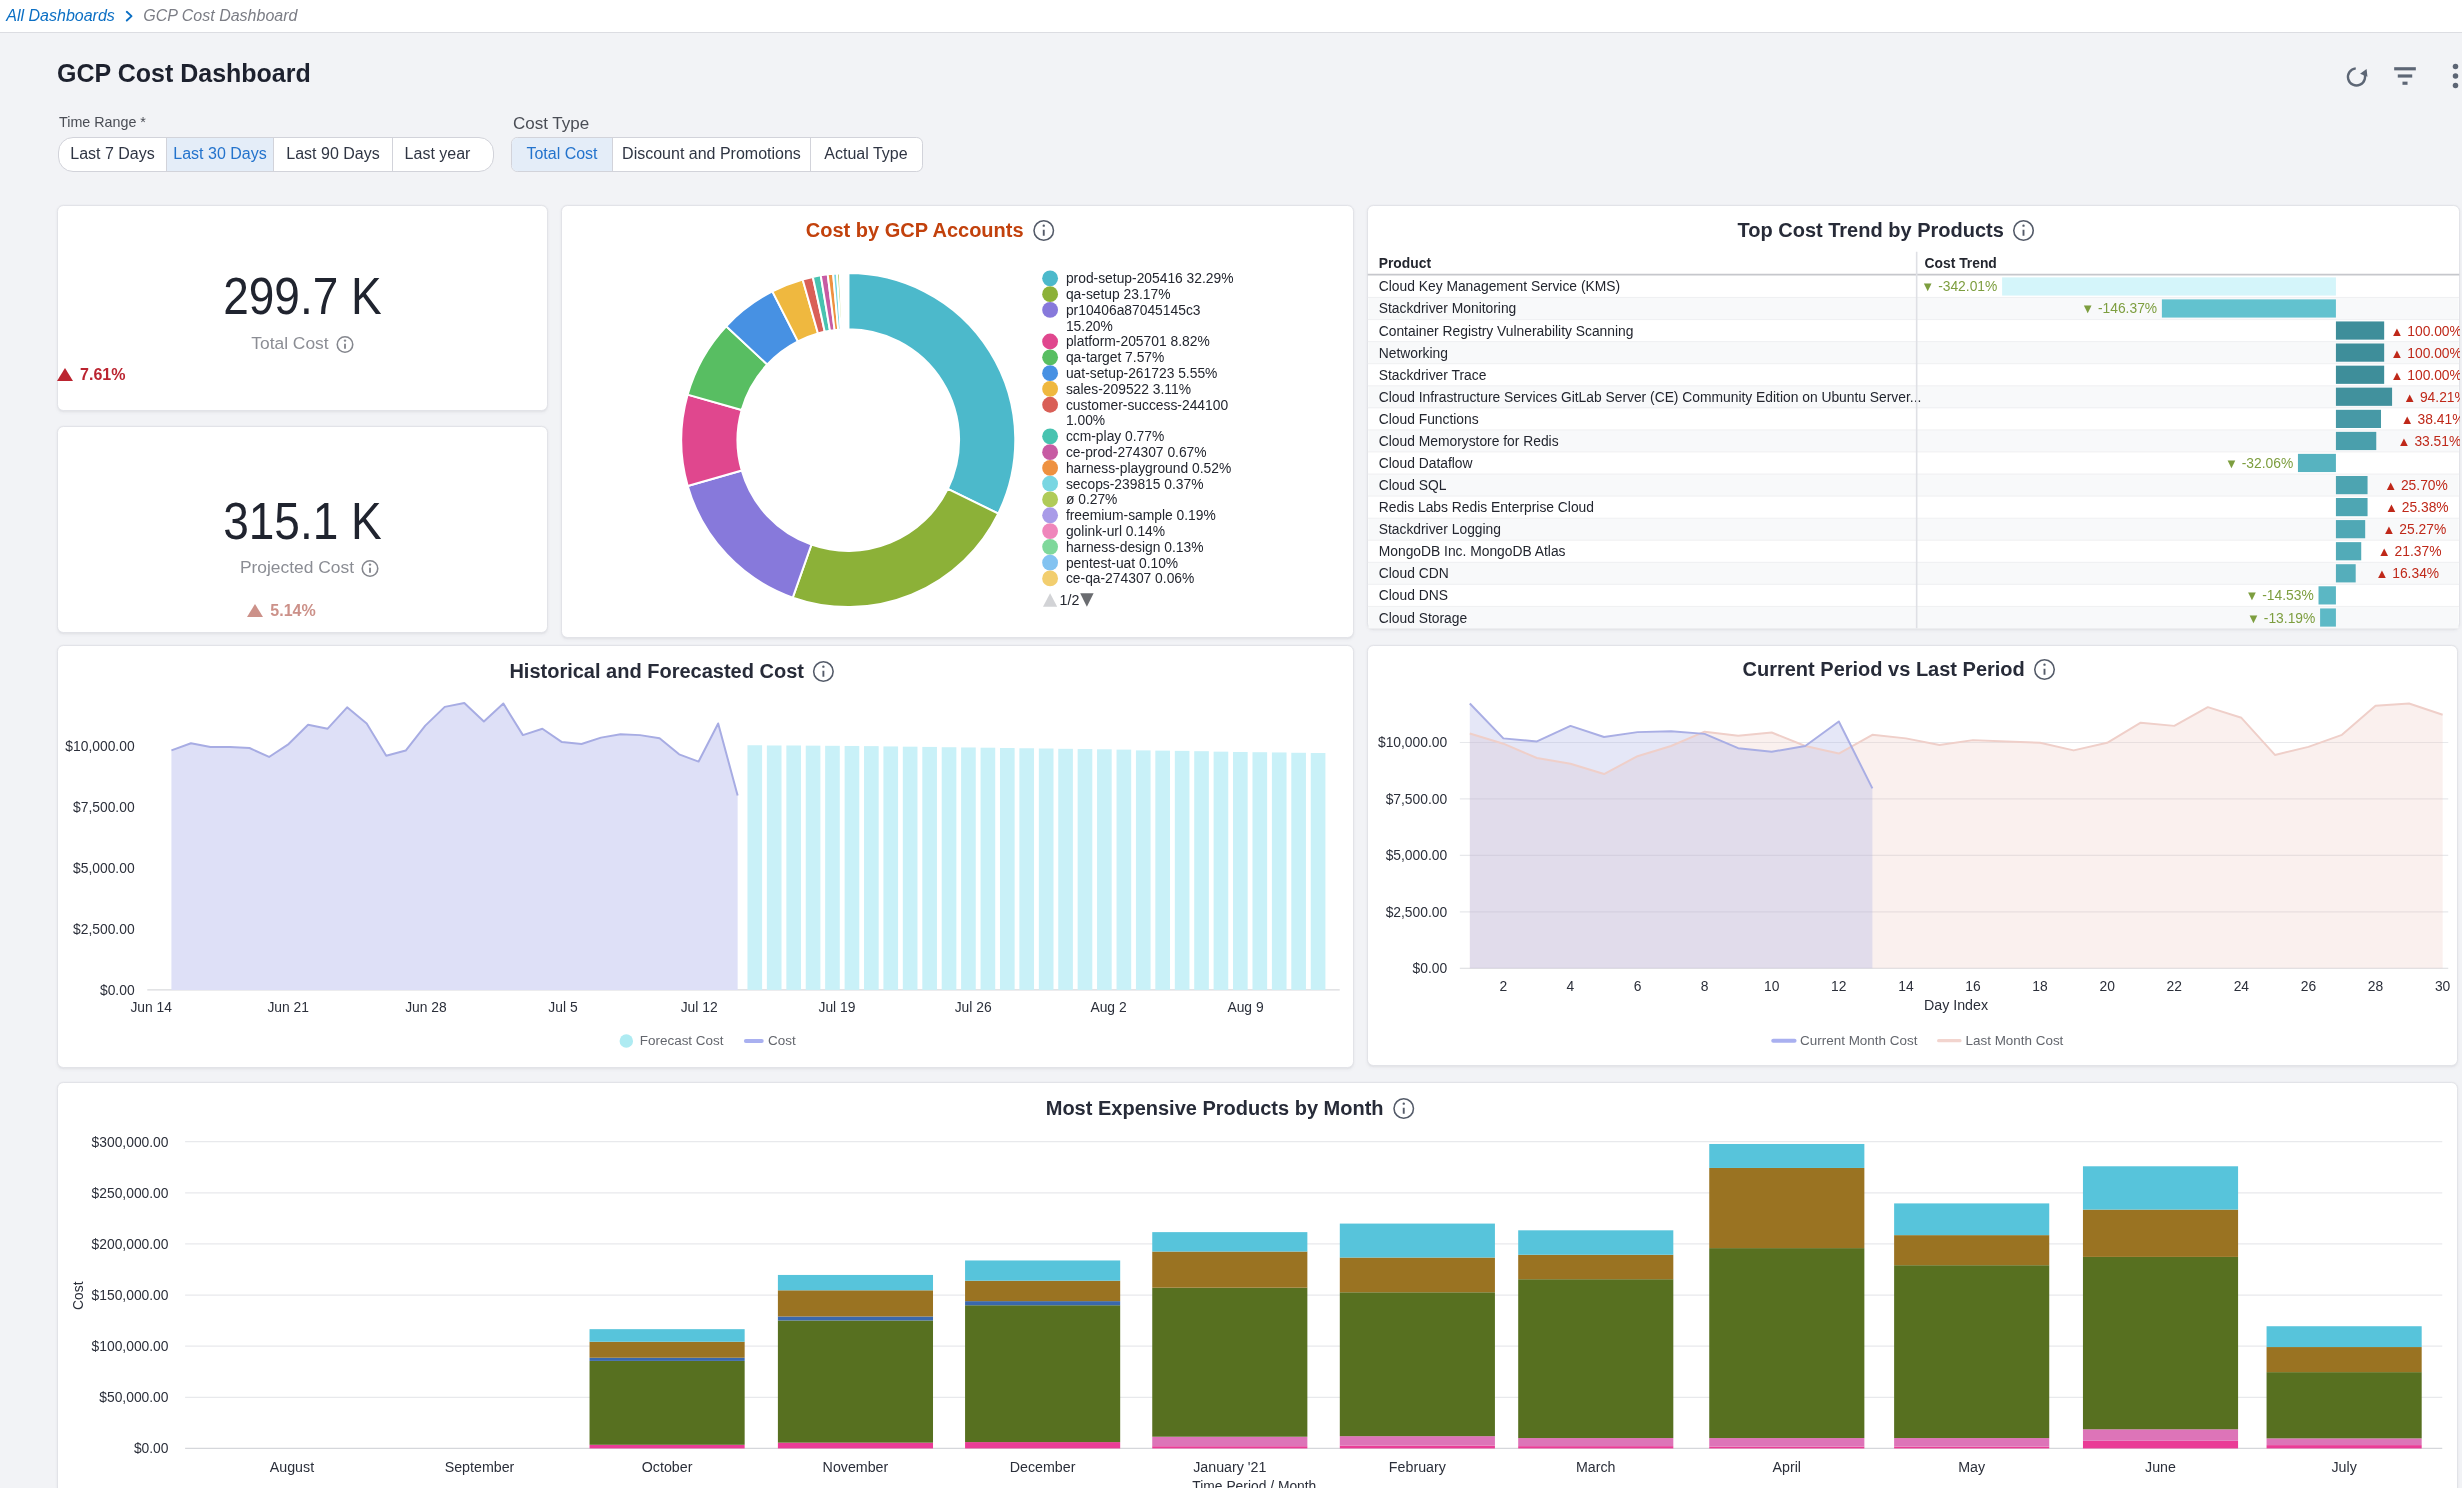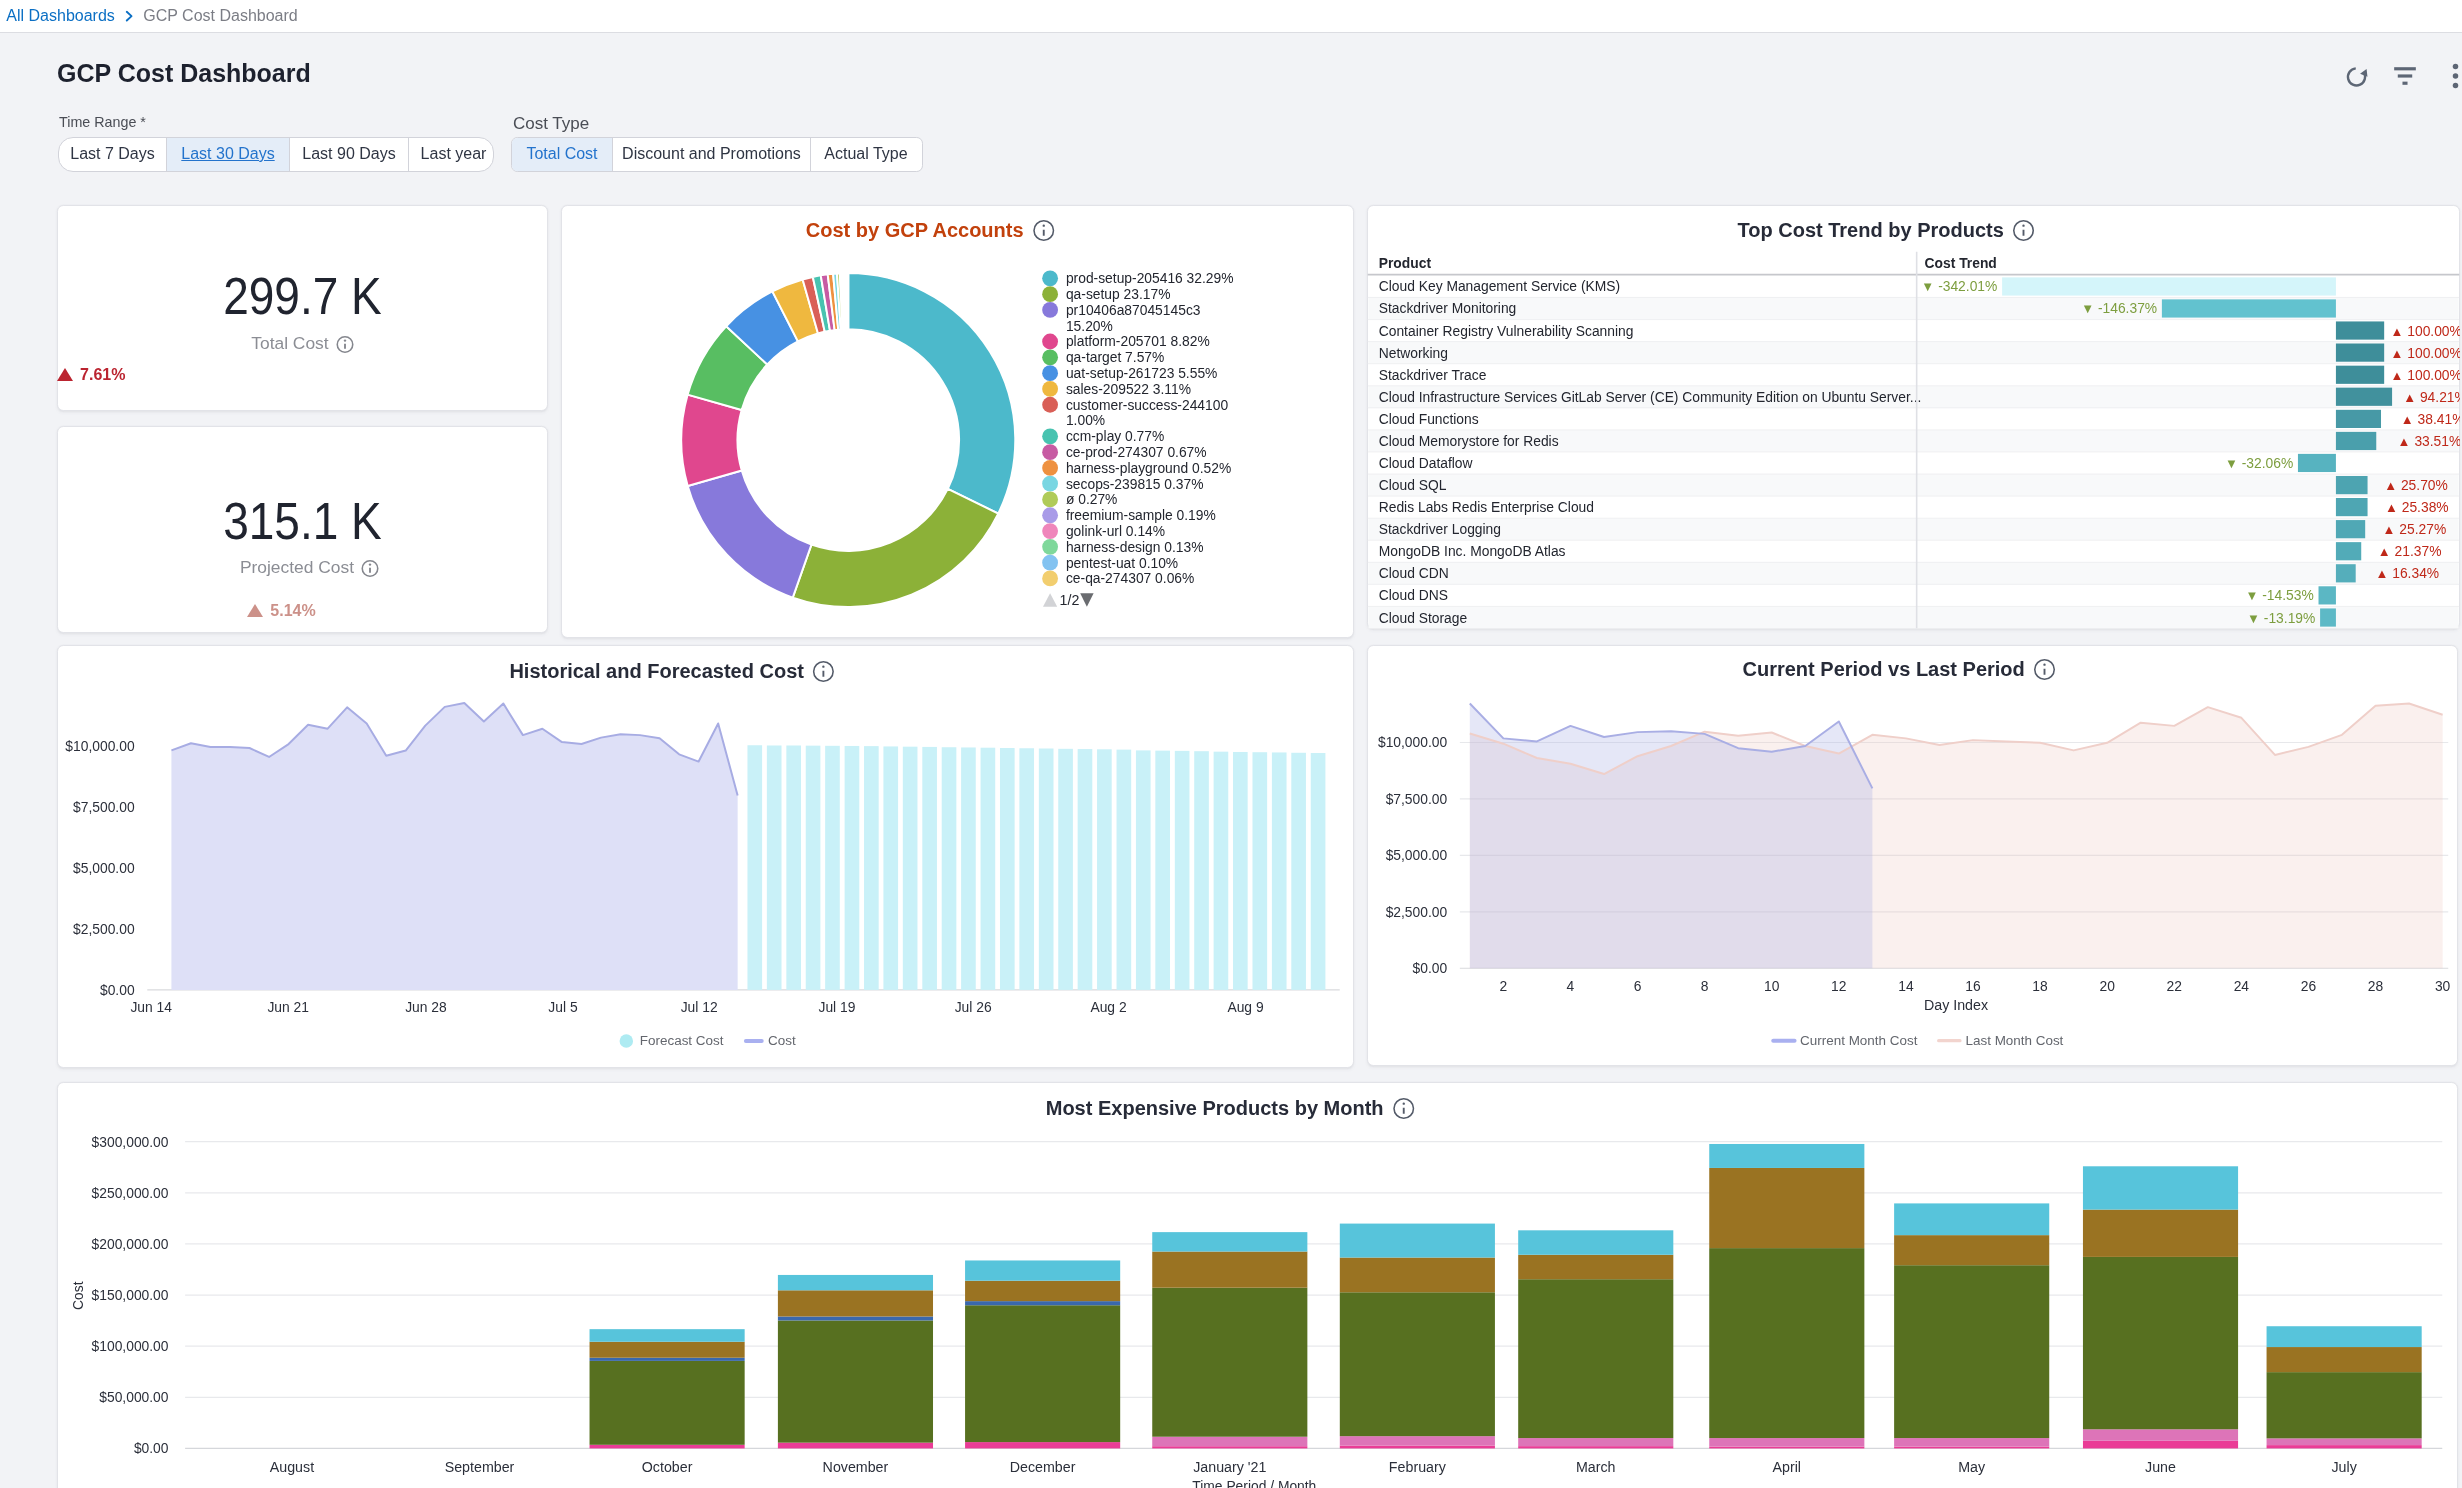--- a/index.html
+++ b/index.html
@@ -4,21 +4,21 @@
 *{margin:0;padding:0;box-sizing:border-box;}
 html,body{width:2462px;height:1489px;overflow:hidden;}
 body{font-family:"Liberation Sans",sans-serif;background:#f2f3f6;color:#22252e;position:relative;}
 .abs{position:absolute;}
 .card{position:absolute;background:#fff;border:0.8px solid #e2e3e8;border-radius:6.3px;box-shadow:0 0.8px 1.6px rgba(40,41,61,.04),0 1.6px 3.2px rgba(96,97,112,.06);}
 svg{display:block;}
 svg.ii{display:inline-block;}
 </style></head><body>
 
 <div class="abs" style="left:0;top:0;width:2462px;height:33px;background:#fff;border-bottom:1.6px solid #dcdde2;"></div>
-<div class="abs" style="left:6.3px;top:0;height:33px;line-height:32px;font-size:16px;"><span style="color:#0b6fc4;">All Dashboards</span><svg class="ii" style="margin:0 7.1px;vertical-align:-2.4px;" width="14.3" height="14.3" viewBox="0 0 18 18">
+<div class="abs" style="left:6.3px;top:0;height:33px;line-height:32px;font-size:16px;font-style:italic;"><span style="color:#0b6fc4;">All Dashboards</span><svg class="ii" style="margin:0 7.1px;vertical-align:-2.4px;" width="14.3" height="14.3" viewBox="0 0 18 18">
       <path d="M6 3.5 L12 9 L6 14.5" fill="none" stroke="#0b6fc4" stroke-width="2.4" stroke-linecap="round" stroke-linejoin="round"></path>
     </svg><span style="color:#7b7d85;">GCP Cost Dashboard</span></div>
 <div class="abs" style="left:57px;top:59px;font-size:25px;font-weight:700;color:#1d212e;">GCP Cost Dashboard</div>
 <svg class="abs" style="left:2342px;top:62px;" width="29" height="29" viewBox="0 0 40 40">
     <g fill="none" stroke="#5d6675" stroke-width="3.3">
       <path d="M29.67 13.73 A11.8 11.8 0 1 1 18.97 8.74"></path>
     </g>
     <path d="M33.9 9.7 L24.9 16.2 L35.1 20.2 Z" fill="#5d6675"></path>
   </svg>
 <svg class="abs" style="left:2392px;top:63px;" width="26" height="26" viewBox="0 0 36 36">
@@ -32,21 +32,21 @@
     <g fill="#5d6675">
       <circle cx="9.5" cy="7" r="3.5"></circle>
       <circle cx="9.5" cy="19" r="3.5"></circle>
       <circle cx="9.5" cy="31" r="3.5"></circle>
     </g>
   </svg>
 <div class="abs" style="left:59px;top:114px;font-size:14.3px;color:#4a4d55;">Time Range *</div>
 <div class="abs" style="left:513px;top:114px;font-size:17px;color:#4a4d55;">Cost Type</div>
 <div class="abs" style="left:58px;top:137px;height:35px;width:436px;background:#fff;border:1.6px solid #d2d3da;border-radius:15px;display:flex;overflow:hidden;">
     <div style="width:107px;line-height:32px;text-align:center;font-size:16px;color:#2f3543;flex:none;">Last 7 Days</div>
-    <div style="width:123px;line-height:32px;text-align:center;font-size:16px;color:#2f3543;flex:none;border-left:1.6px solid #d2d3da;background:#e4edf8;color:#2373cc;text-decoration:underline;">Last 30 Days</div>
+    <div style="width:107px;line-height:32px;text-align:center;font-size:16px;color:#2f3543;flex:none;border-left:1.6px solid #d2d3da;background:#e4edf8;color:#2373cc;">Last 30 Days</div>
     <div style="width:119px;line-height:32px;text-align:center;font-size:16px;color:#2f3543;flex:none;border-left:1.6px solid #d2d3da;">Last 90 Days</div>
     <div style="width:90px;line-height:32px;text-align:center;font-size:16px;color:#2f3543;flex:none;border-left:1.6px solid #d2d3da;">Last year</div>
   </div>
 <div class="abs" style="left:511px;top:137px;height:35px;width:412px;background:#fff;border:1.6px solid #d2d3da;border-radius:6.3px;display:flex;overflow:hidden;">
     <div style="width:100px;line-height:32px;text-align:center;font-size:16px;color:#2f3543;flex:none;background:#e4edf8;color:#2373cc;">Total Cost</div>
     <div style="width:198px;line-height:32px;text-align:center;font-size:16px;color:#2f3543;flex:none;border-left:1.6px solid #d2d3da;">Discount and Promotions</div>
     <div style="width:111px;line-height:32px;text-align:center;font-size:16px;color:#2f3543;flex:none;border-left:1.6px solid #d2d3da;">Actual Type</div>
   </div>
 <div class="card" style="left:57px;top:205px;width:491px;height:206px;"></div>
 <div class="abs" style="left:57px;top:296px;width:491px;text-align:center;font-size:46px;color:#20242f;transform:translateY(-50%) scaleY(1.12);">299.7 K</div>

